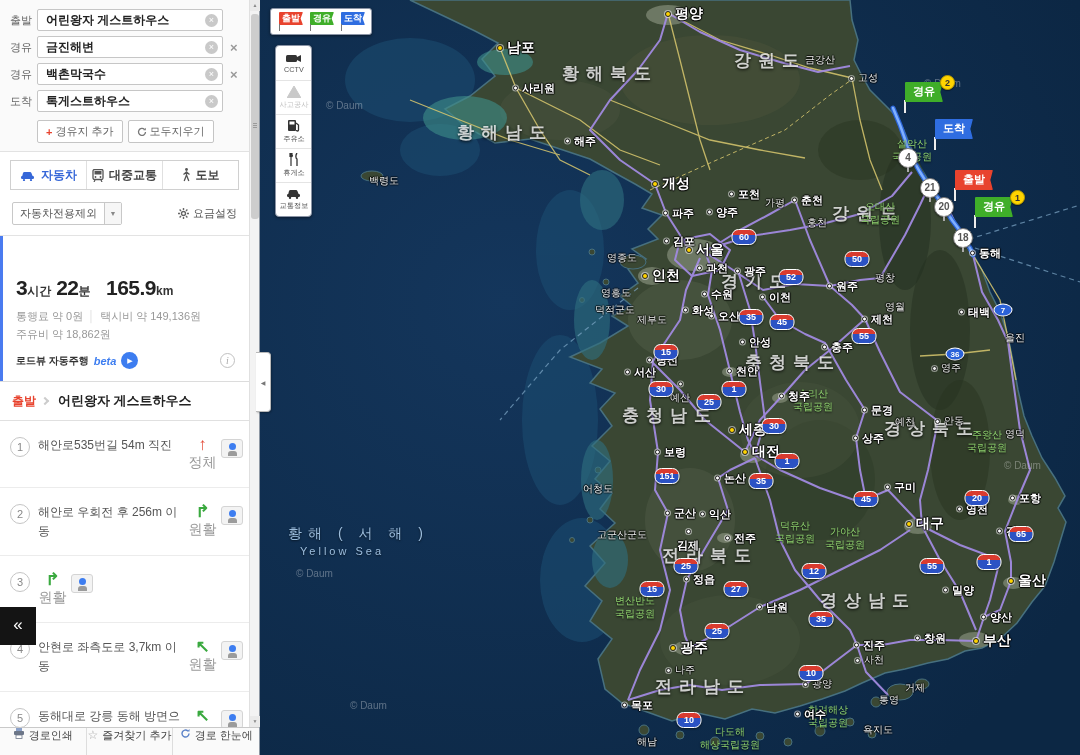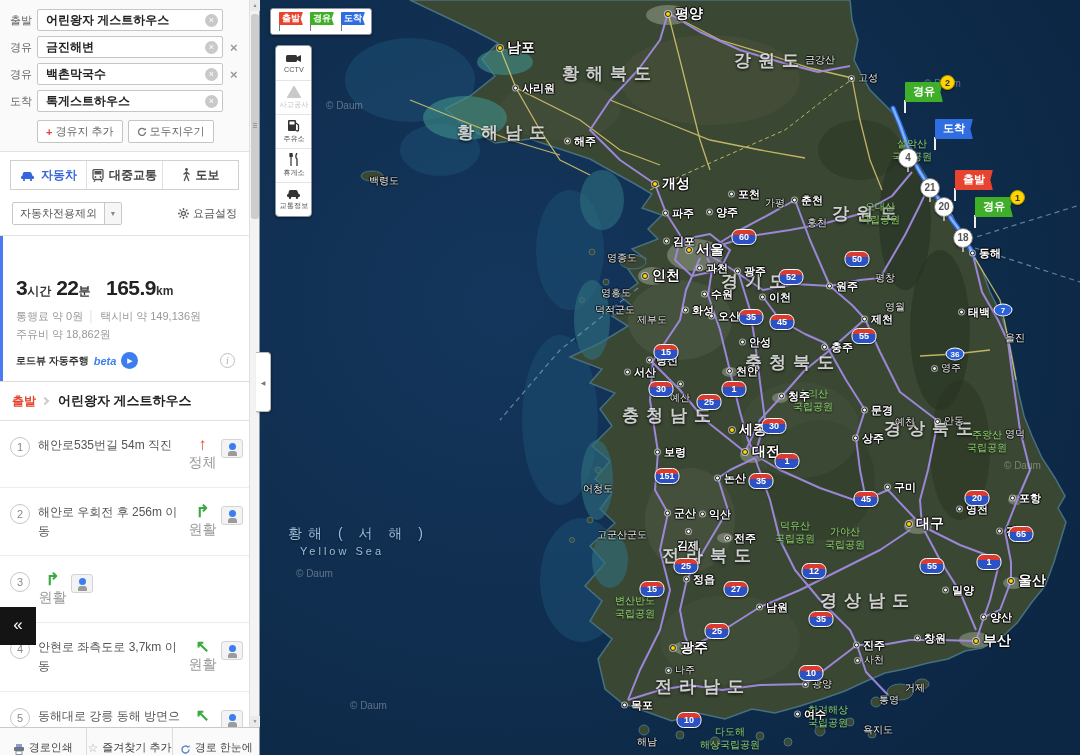--- a/index.html
+++ b/index.html
@@ -64,21 +64,21 @@
   .rvicon::after { content:''; position:absolute; left:6px; top:11px; width:9px; height:5px; border-radius:3px 3px 0 0; background:#9b9b9b; }
 
   
   .sbscroll { position:absolute; right:0; top:0; bottom:28px; width:10px; background:#f3f3f3; border-left:1px solid #e0e0e0; }
   .sb-up, .sb-down { position:absolute; left:0; width:10px; height:11px; font-size:5px; color:#888; text-align:center; line-height:11px; background:#eaeaea; }
   .sb-up { top:0; } .sb-down { bottom:0; }
   .sb-thumb { position:absolute; left:1px; top:14px; width:8px; height:205px; background:#cdcdcd; border-radius:3px; }
   .sb-thumb::after { content:''; position:absolute; left:2px; bottom:95px; width:4px; height:1px; background:#9a9a9a; box-shadow:0 2px 0 #9a9a9a, 0 4px 0 #9a9a9a; }
 
   .sb-footer { position:absolute; left:0; right:0; bottom:0; height:28px; display:flex; background:#fafafa; border-top:1px solid #c9c9c9; z-index:5; }
-  .sbf-btn { flex:1; display:flex; align-items:flex-end; justify-content:center; gap:4px; font-size:11px; color:#444; border-left:1px solid #ddd; }
+  .sbf-btn { flex:1; display:flex; align-items:flex-start; justify-content:center; gap:4px; font-size:11px; color:#444; border-left:1px solid #ddd; }
   .sbf-btn:first-child { border-left:none; }
   .sbf-star { color:#a9a9a9; font-size:12px; }
 
   
   .collapse-box { position:absolute; left:0; top:607px; width:36px; height:38px; background:#141414; color:#fff; font-size:17px; text-align:center; line-height:36px; z-index:40; }
   
   .panel-handle { position:absolute; left:256px; top:352px; width:15px; height:60px; background:#fff; border:1px solid #b9b9b9; border-left:none; border-radius:0 4px 4px 0; z-index:30; display:flex; align-items:center; justify-content:center; color:#777; font-size:6px; box-shadow:1px 1px 2px rgba(0,0,0,.25); }
 
   
   #map { position:absolute; left:260px; top:0; width:820px; height:755px; overflow:hidden; }

